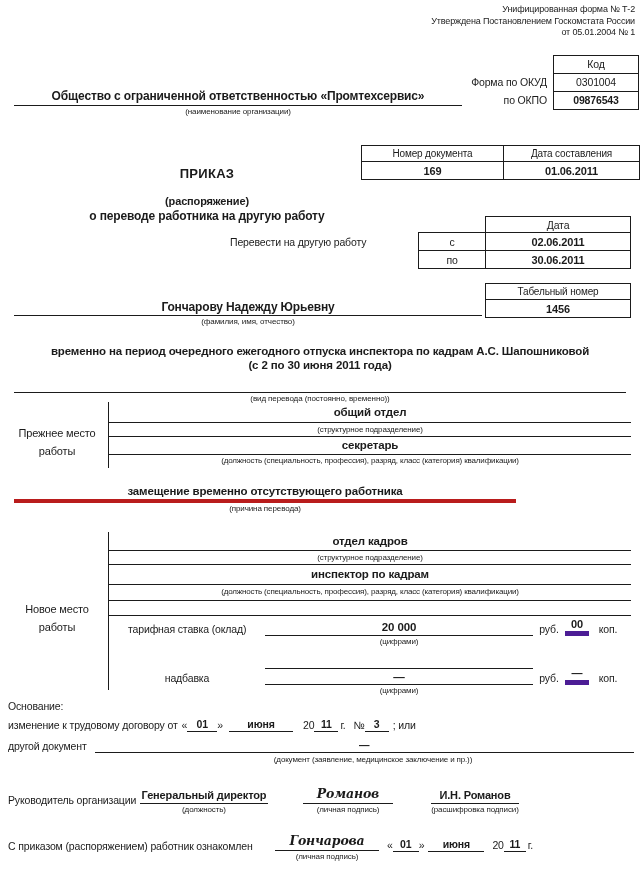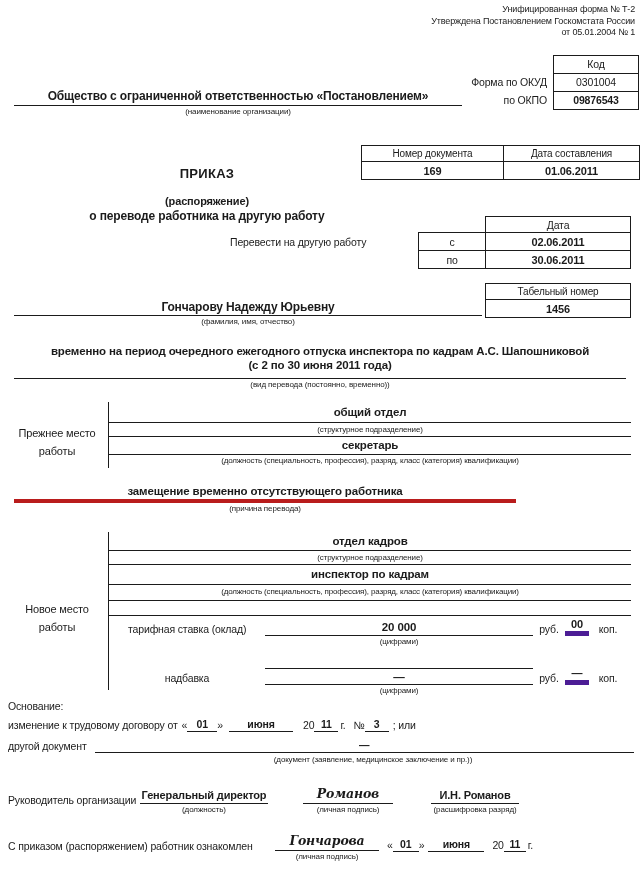--- a/index.html
+++ b/index.html
@@ -48,21 +48,21 @@
   .w67 { width:67px; } .w145 { width:145px; }
   .date-table .small { font-size:10.5px; height:16px; font-weight:400; }
 
   .personnel-box { top:283px; left:485px; }
 
   .name-block { top:300px; left:14px; width:468px; text-align:center; }
   .fill-line { font-size:12px; font-weight:700; padding-bottom:1px; border-bottom:1px solid #1b1b1b; }
   .name-block .cap, .ttype-block .cap, .reason-block .cap { margin-top:1px; }
 
   .ttype-block { top:344px; left:14px; width:612px; text-align:center; }
-  .ttype-lines { font-size:11.5px; font-weight:700; line-height:14px; padding-bottom:6px; border-bottom:1px solid #1b1b1b; }
+  .ttype-lines { font-size:11.5px; font-weight:700; line-height:14px; padding-bottom:20px; border-bottom:1px solid #1b1b1b; }
 
   .side-label { width:94px; left:10px; text-align:center; font-size:11px; line-height:18px; }
   .side-prev { top:424px; }
   .side-new { top:600px; }
   .vrule { left:108px; width:0; border-left:1px solid #1b1b1b; }
   .vrule-prev { top:402px; height:66px; }
   .vrule-new { top:532px; height:158px; }
 
   .sect-content { left:109px; width:522px; }
   .sect-prev { top:402px; }
@@ -129,21 +129,21 @@
       <span class="code-label">Форма по ОКУД</span>
       <span class="code-cell">0301004</span>
     </div>
     <div class="code-row">
       <span class="code-label">по ОКПО</span>
       <span class="code-cell b">09876543</span>
     </div>
   </div>
 
   <div class="abs org-block">
-    <div class="org-name">Общество с ограниченной ответственностью «Постановлением»</div>
+    <div class="org-name">Общество с ограниченной ответственностью «Промтехсервис»</div>
     <div class="cap">(наименование организации)</div>
   </div>
 
   <table class="abs doc-table">
     <tbody>
         <tr>
       <td class="th-cell w142">Номер документа</td>
       <td class="th-cell w136">Дата составления</td>
     </tr>
     <tr>
@@ -269,21 +269,21 @@
   <div class="abs sig-block" style="left:140px; top:789px; width:128px;">
     <div class="sig-val">Генеральный директор</div>
     <div class="cap">(должность)</div>
   </div>
   <div class="abs sig-block" style="left:303px; top:786px; width:90px;">
     <div class="sig-val script">Романов</div>
     <div class="cap">(личная подпись)</div>
   </div>
   <div class="abs sig-block" style="left:431px; top:789px; width:88px;">
     <div class="sig-val">И.Н. Романов</div>
-    <div class="cap">(расшифровка разряд)</div>
+    <div class="cap">(расшифровка подписи)</div>
   </div>
 
   <div class="abs sig-label" style="left:8px; top:840px;">С приказом (распоряжением) работник ознакомлен</div>
   <div class="abs sig-block" style="left:275px; top:833px; width:104px;">
     <div class="sig-val script">Гончарова</div>
     <div class="cap">(личная подпись)</div>
   </div>
   <div class="abs ack-date" style="left:387px; top:837px;">
     <span>«</span>
     <span class="uv w26">01</span>

